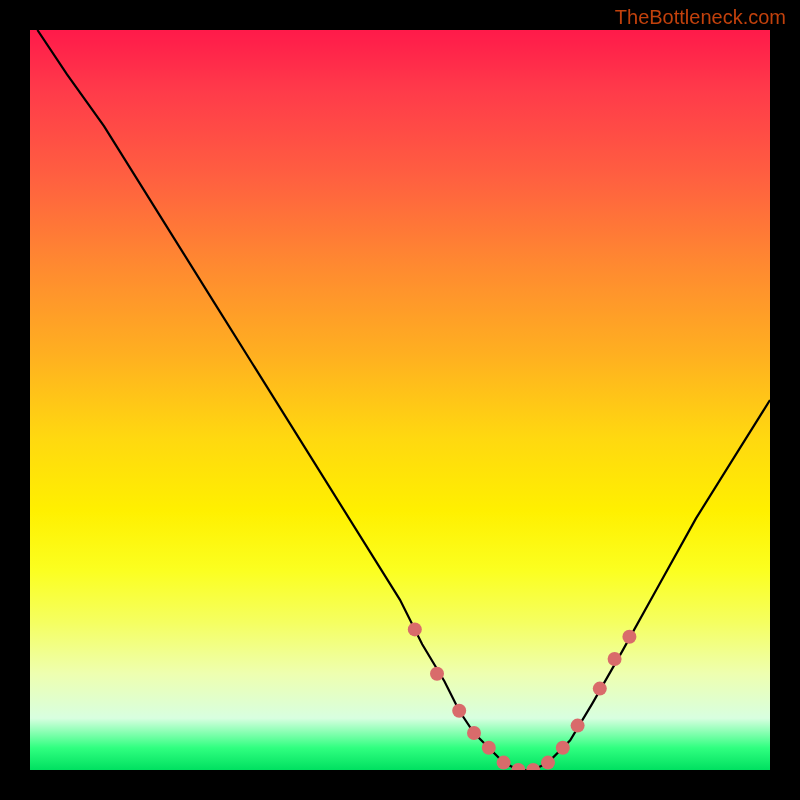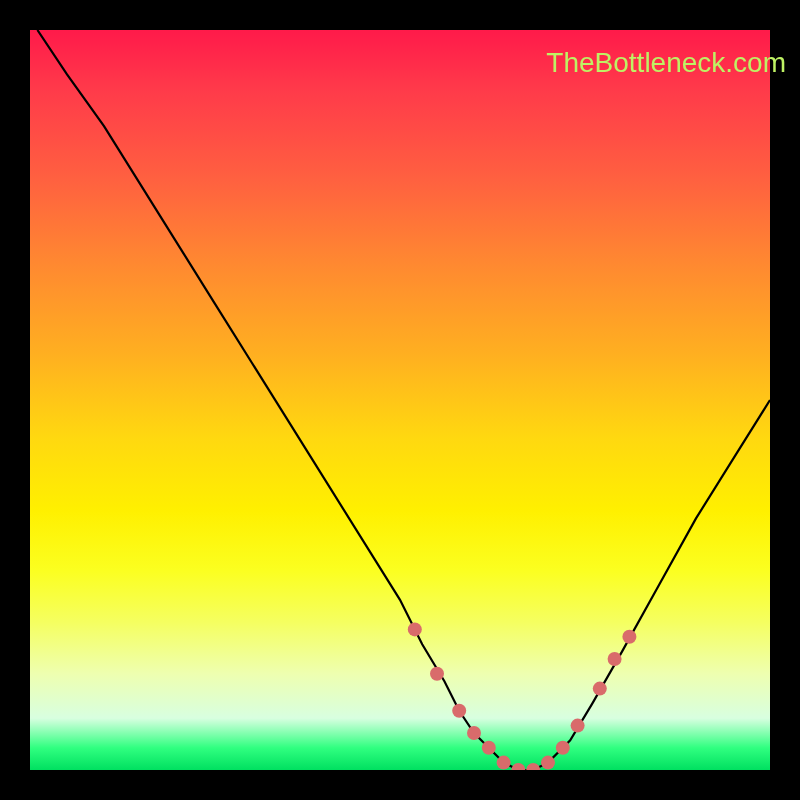--- a/index.html
+++ b/index.html
@@ -8,24 +8,23 @@
     width: 800px;
     height: 800px;
     background: #000;
     position: relative;
     font-family: Arial, sans-serif;
   }
   .watermark {
     position: absolute;
     top: 6px;
     right: 14px;
-    color: #bef264;
-    font-size: 28px;
+    color: #c2410c;
+    font-size: 20px;
     z-index: 10;
-    margin-top: 41px;
   }
   .plot-area {
     position: absolute;
     left: 30px;
     top: 30px;
     width: 740px;
     height: 740px;
     overflow: hidden;
   }
   .gradient-bg {

